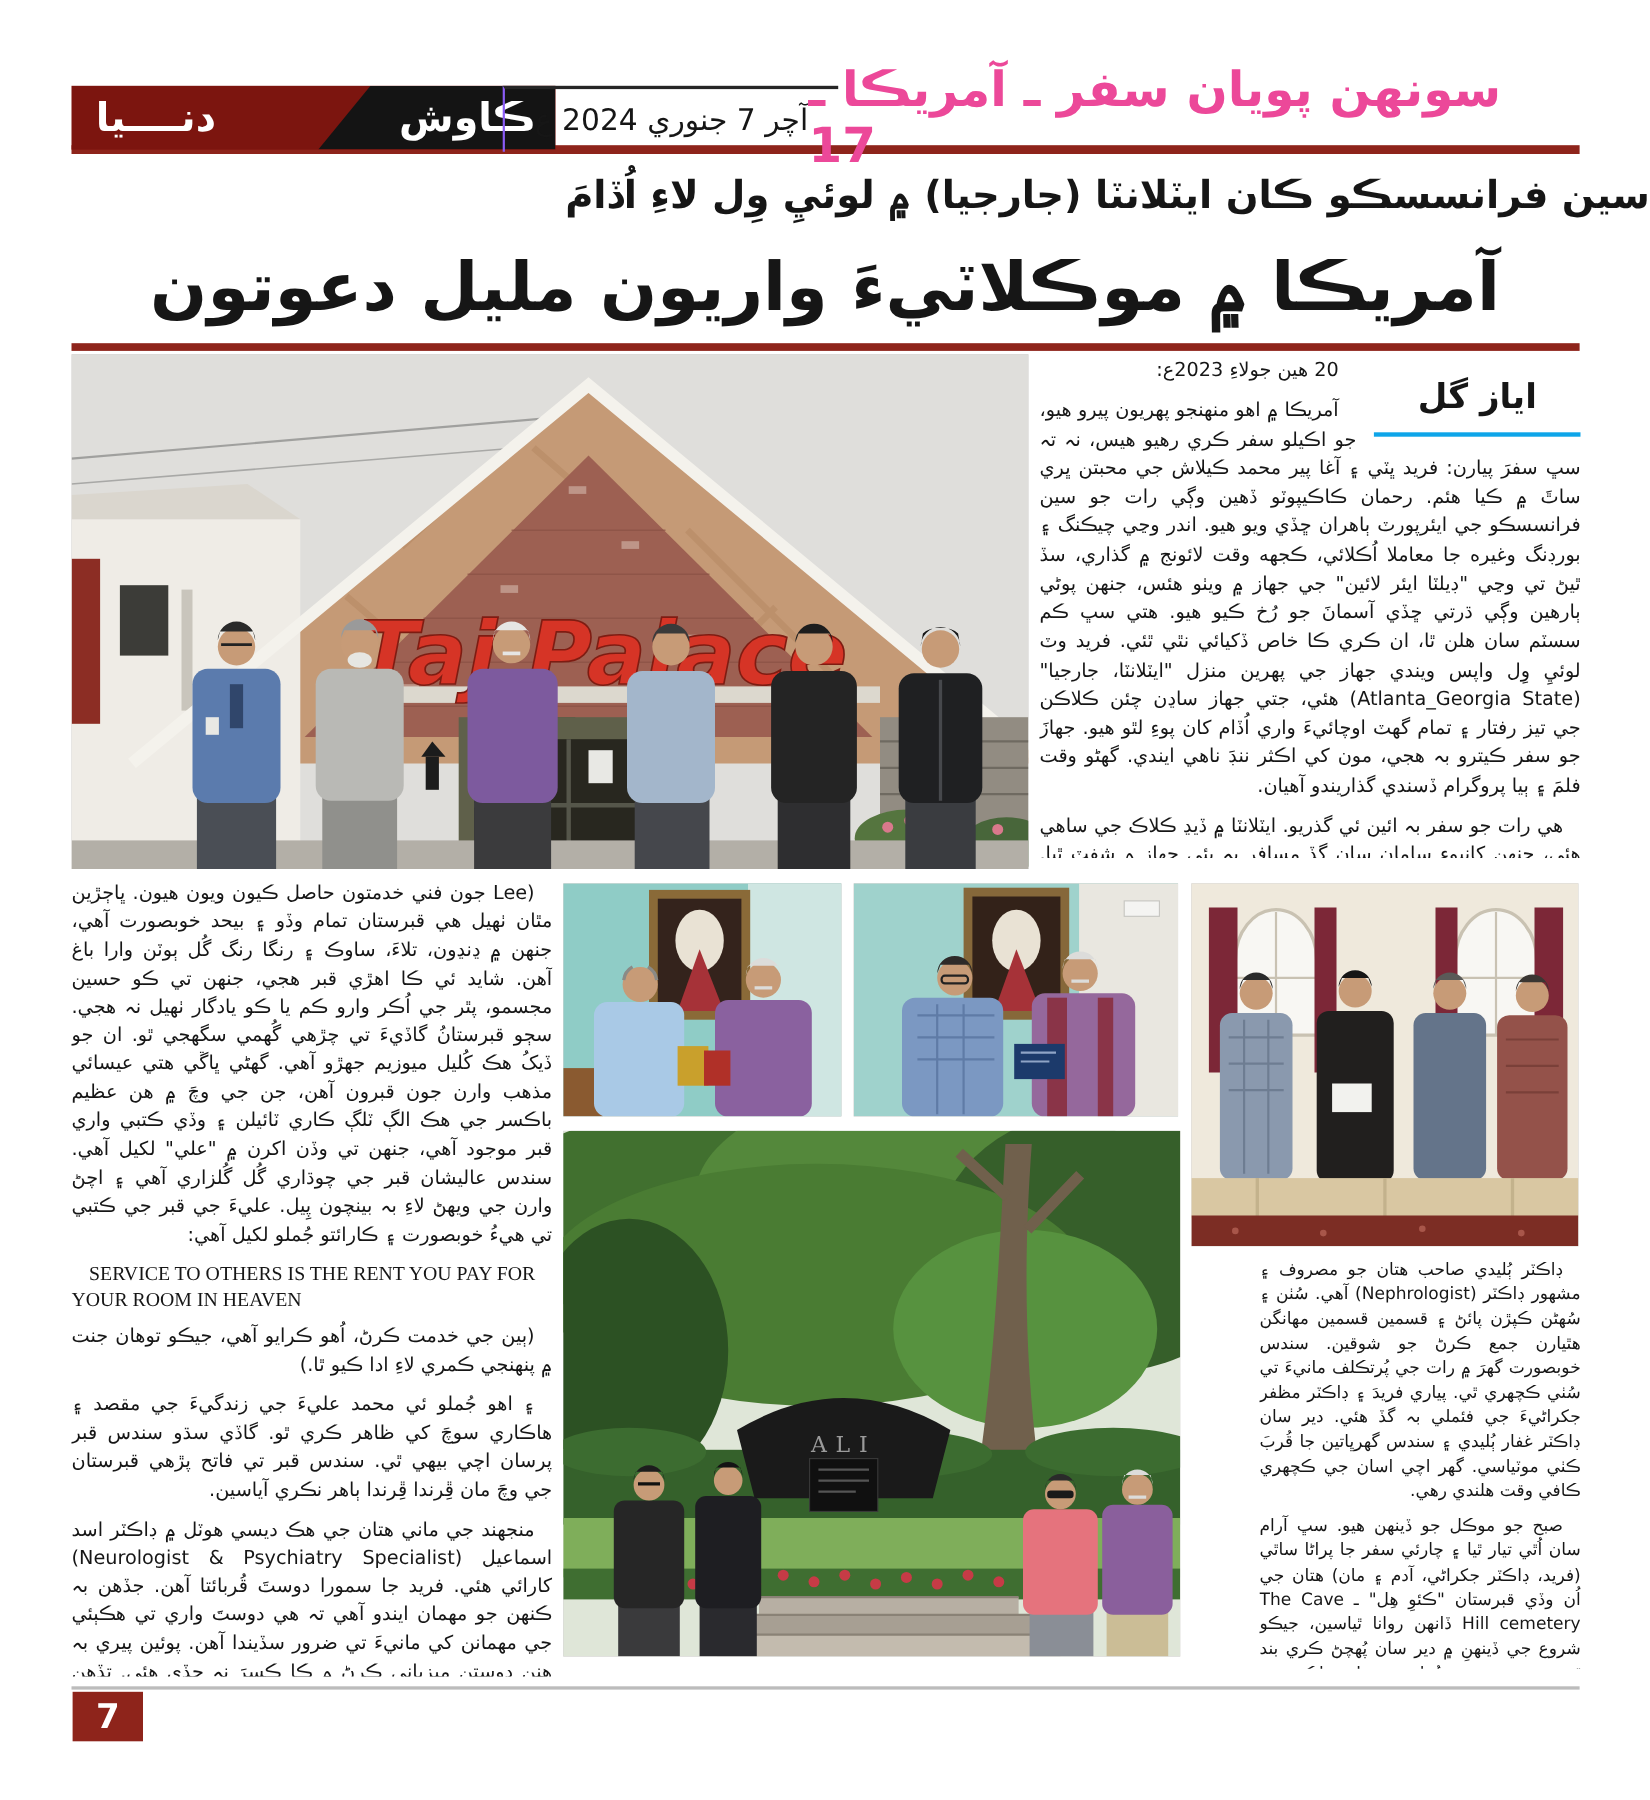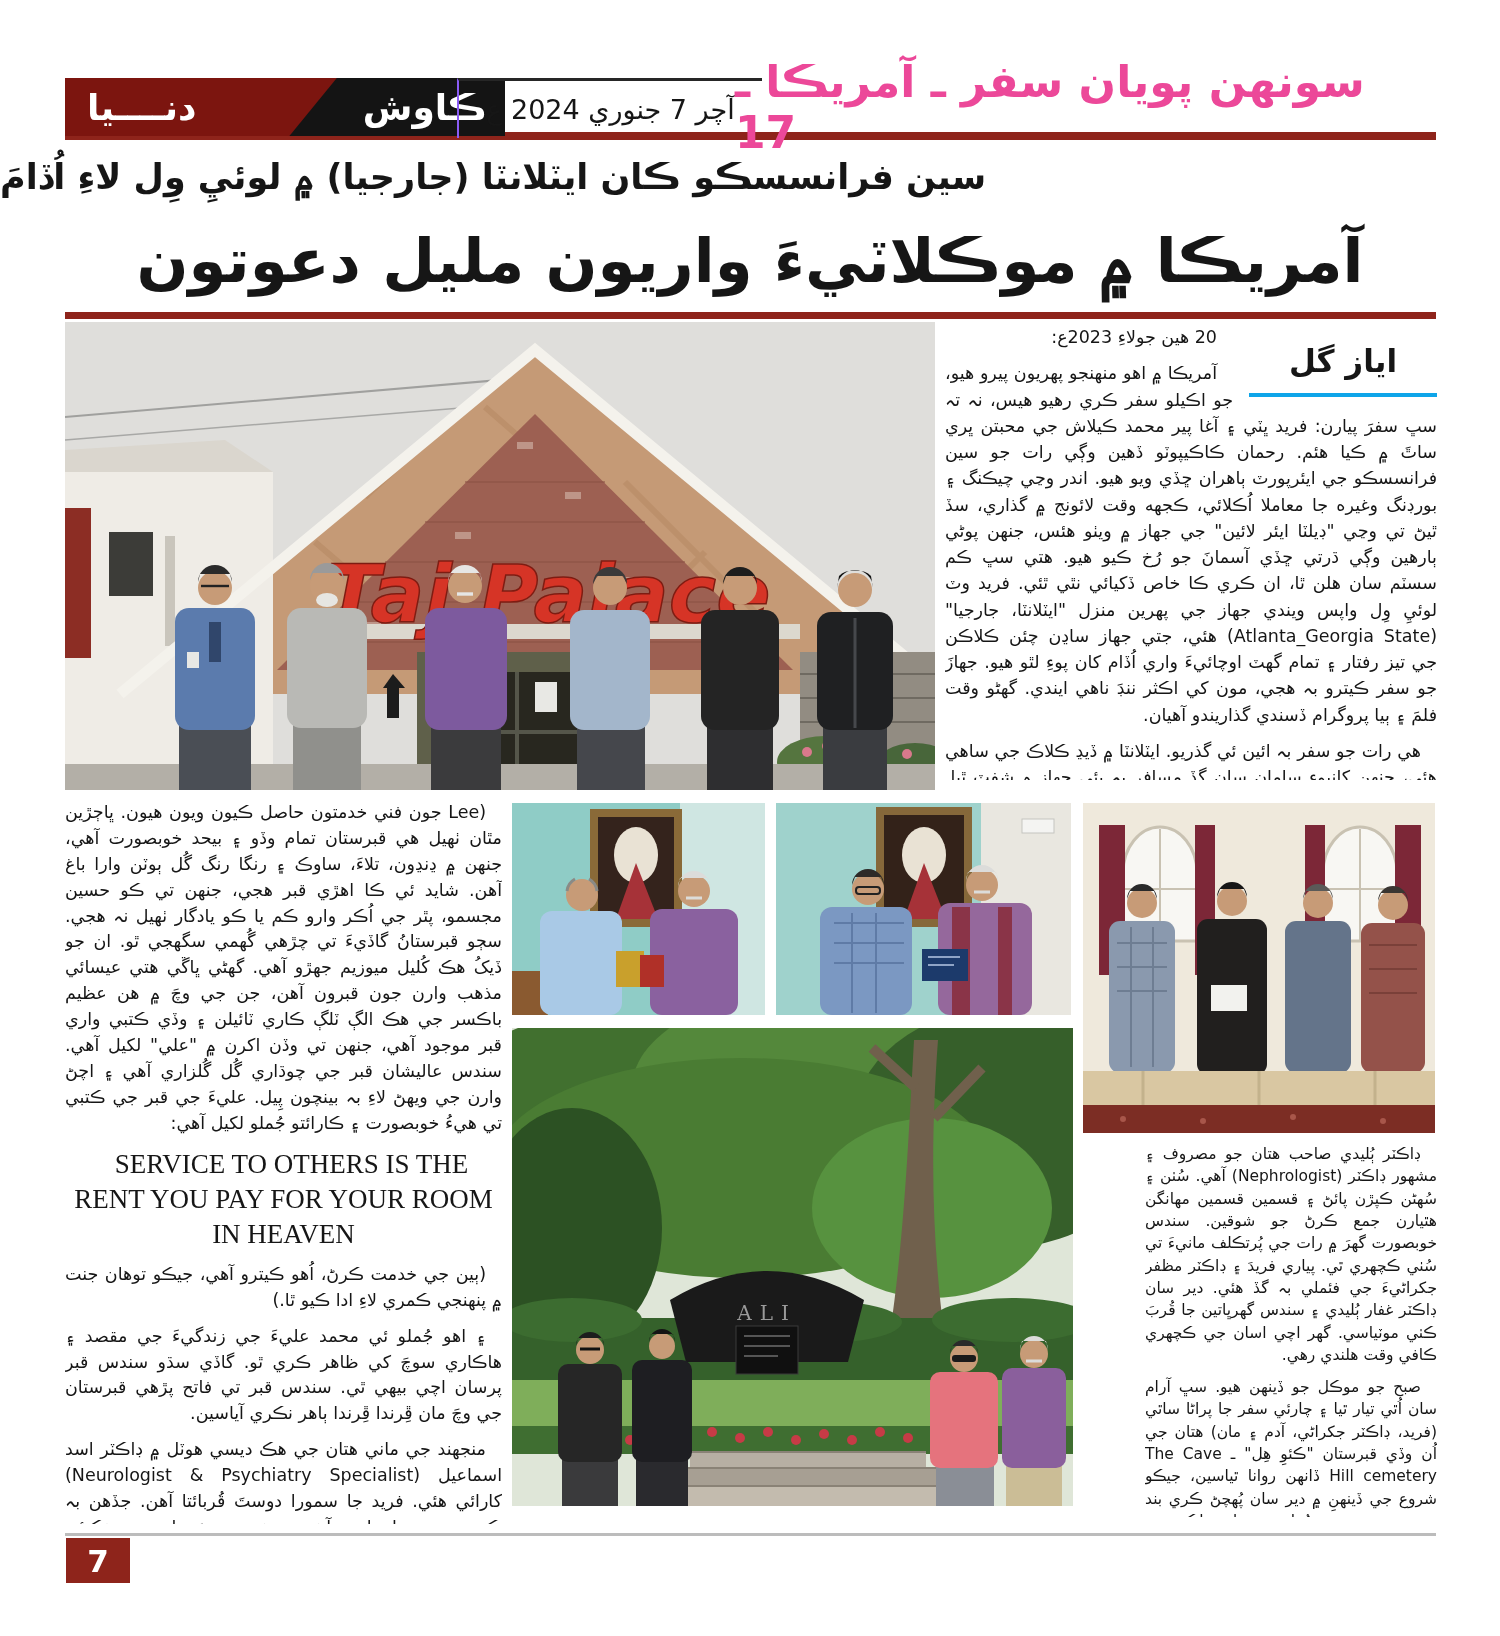--- a/index.html
+++ b/index.html
@@ -13,32 +13,32 @@
   .masthead .w-dunya{left:22px;}
   .masthead .w-kawish{right:18px;}
   .date-box{left:457px;top:78px;width:303px;height:57px;border-top:3px solid #262626;border-left:2px solid #8b5cf6;
     display:flex;align-items:center;justify-content:center;font-size:27px;direction:rtl;}
   .series-title{right:65px;top:56px;width:700px;text-align:left;direction:rtl;color:#ec4899;
     font-size:44px;font-weight:bold;}
   .rule{background:#8e241b;}
   .rule-top{left:65px;top:132px;width:1371px;height:8px;}
   .rule-mid{left:65px;top:312px;width:1371px;height:7px;}
   
-  .kicker{left:0;top:157px;width:100%;text-align:left;font-size:35px;font-weight:700;direction:rtl;}
+  .kicker{left:0;top:157px;width:100%;text-align:right;font-size:35px;font-weight:700;direction:rtl;}
   .headline{left:0;top:211px;width:100%;text-align:center;font-size:61px;font-weight:800;direction:rtl;letter-spacing:-1px;margin-top:14px;}
   
   .col{direction:rtl;text-align:justify;overflow:hidden;}
   .col p{margin:0 0 10px;text-indent:16px;}
   .col-right{left:945px;top:324px;width:492px;height:456px;font-size:17.5px;line-height:1.5;}
   .col-left{left:65px;top:800px;width:437px;height:724px;font-size:17.5px;line-height:1.48;}
   .col-right-lower{left:1145px;top:1143px;width:292px;height:374px;font-size:15.5px;line-height:1.44;}
   .byline-box{float:right;width:188px;margin:2px 0 10px 16px;padding:12px 0 8px;border-bottom:4px solid #0ea5e9;
     text-align:center;font-size:31px;font-weight:700;}
   .date-line{text-indent:120px;margin-bottom:2px;}
-  .quote-en{direction:ltr;text-align:center;font-family:"Liberation Serif",serif;font-size:27px;line-height:1.3;
+  .quote-en{direction:ltr;text-align:left;font-family:"Liberation Serif",serif;font-size:18px;line-height:1.3;
     margin:4px 0 6px;text-indent:0;}
   
   .photo{overflow:hidden;background:#cfcecb;}
   .photo svg{display:block;width:100%;height:100%;}
   .photo-main{left:65px;top:322px;width:870px;height:468px;}
   .photo-m1{left:512px;top:803px;width:253px;height:212px;}
   .photo-m2{left:776px;top:803px;width:295px;height:212px;}
   .photo-m3{left:1083px;top:803px;width:352px;height:330px;}
   .photo-bottom{left:512px;top:1028px;width:561px;height:478px;}
   
@@ -262,21 +262,21 @@
   <circle cx="40" cy="316" r="3" fill="#a8564a"></circle>
       <circle cx="120" cy="318" r="3" fill="#a8564a"></circle>
   <circle cx="210" cy="314" r="3" fill="#a8564a"></circle>
       <circle cx="300" cy="318" r="3" fill="#a8564a"></circle>
 </svg>
 </div>
 
 <div class="abs col col-left">
   <p>(Lee جون فني خدمتون حاصل ڪيون ويون هيون. ڀاڄڙين مٿان ٺهيل هي قبرستان تمام وڏو ۽ بيحد خوبصورت آهي، جنهن ۾ ڍنڍون، تلاءَ، ساوڪ ۽ رنگا رنگ گُل ٻوٽن وارا باغ آهن. شايد ئي ڪا اهڙي قبر هجي، جنهن تي ڪو حسين مجسمو، پٿر جي اُڪر وارو ڪم يا ڪو يادگار ٺهيل نہ هجي. سڄو قبرستانُ گاڏيءَ تي چڙهي گُهمي سگهجي ٿو. ان جو ڏيکُ هڪ کُليل ميوزيم جهڙو آهي. گهڻي ڀاڱي هتي عيسائي مذهب وارن جون قبرون آهن، جن جي وچَ ۾ هن عظيم باڪسر جي هڪ الڳ ٽلڳ ڪاري ٽائيلن ۽ وڏي ڪتبي واري قبر موجود آهي، جنهن تي وڏن اکرن ۾ "علي" لکيل آهي. سندس عاليشان قبر جي چوڌاري گُل گُلزاري آهي ۽ اچڻ وارن جي ويهڻ لاءِ بہ بينچون پِيل. عليءَ جي قبر جي ڪتبي تي هيءُ خوبصورت ۽ ڪارائتو جُملو لکيل آهي:</p>
   <p class="quote-en">SERVICE TO OTHERS IS THE RENT YOU PAY FOR YOUR ROOM IN HEAVEN</p>
-  <p>(ٻين جي خدمت ڪرڻ، اُهو ڪيترو آهي، جيڪو توهان جنت ۾ پنهنجي ڪمري لاءِ ادا ڪيو ٿا.)</p>
+  <p>(ٻين جي خدمت ڪرڻ، اُهو ڪرايو آهي، جيڪو توهان جنت ۾ پنهنجي ڪمري لاءِ ادا ڪيو ٿا.)</p>
   <p>۽ اهو جُملو ئي محمد عليءَ جي زندگيءَ جي مقصد ۽ هاڪاري سوچَ کي ظاهر ڪري ٿو. گاڏي سڌو سندس قبر پرسان اچي بيهي ٿي. سندس قبر تي فاتح پڙهي قبرستان جي وچَ مان ڦِرندا ڦِرندا ٻاهر نڪري آياسين.</p>
   <p>منجهند جي ماني هتان جي هڪ ديسي هوٽل ۾ ڊاڪٽر اسد اسماعيل (Neurologist &amp; Psychiatry Specialist) کارائي هئي. فريد جا سمورا دوستَ قُربائتا آهن. جڏهن بہ ڪنهن جو مهمان ايندو آهي تہ هي دوستَ واري تي هڪٻئي جي مهمانن کي مانيءَ تي ضرور سڏيندا آهن. پوئين پيري بہ هنن دوستن ميزباني ڪرڻ ۾ ڪا ڪسرَ نہ ڇڏي هئي. تڏهن کان ساڻن منهنجي بہ نيازمندي هلندي اچي. ڊاڪٽر اسد پاران مانجهاندي ۾ ڊاڪٽر لال ڪمار تنگواڻي (Endocrinologist) ۽ ڊاڪٽر سيد قيصر رضا ڪاظمي (Nephrologist) بہ شريڪ ٿيا هئا.</p>
 
 </div>
 
 <div class="abs photo photo-bottom">
 <svg viewBox="0 0 561 478" preserveAspectRatio="none">
   <rect width="561" height="478" fill="#dfe6d8"></rect>
   <ellipse cx="120" cy="80" rx="190" ry="100" fill="#41702f"></ellipse>
   <ellipse cx="330" cy="60" rx="210" ry="105" fill="#54883b"></ellipse>

